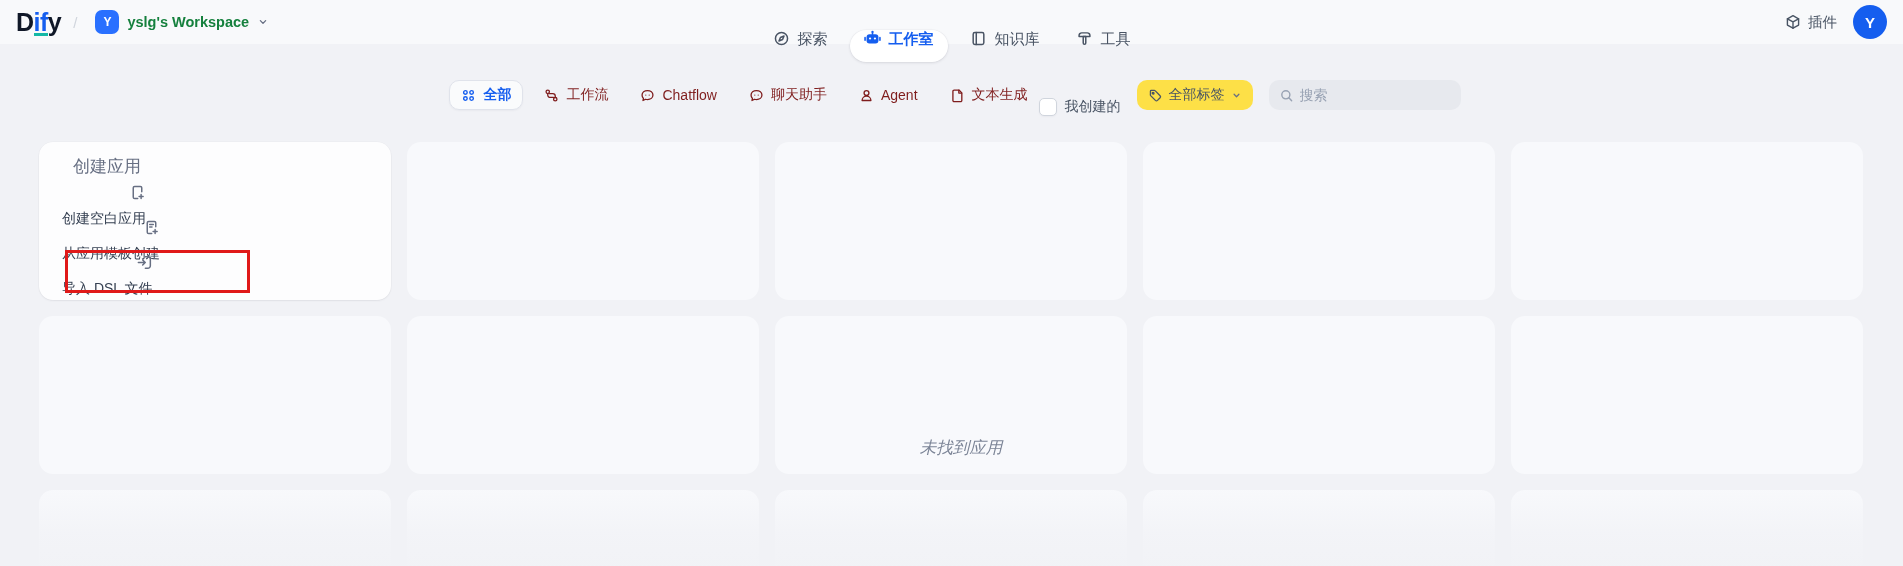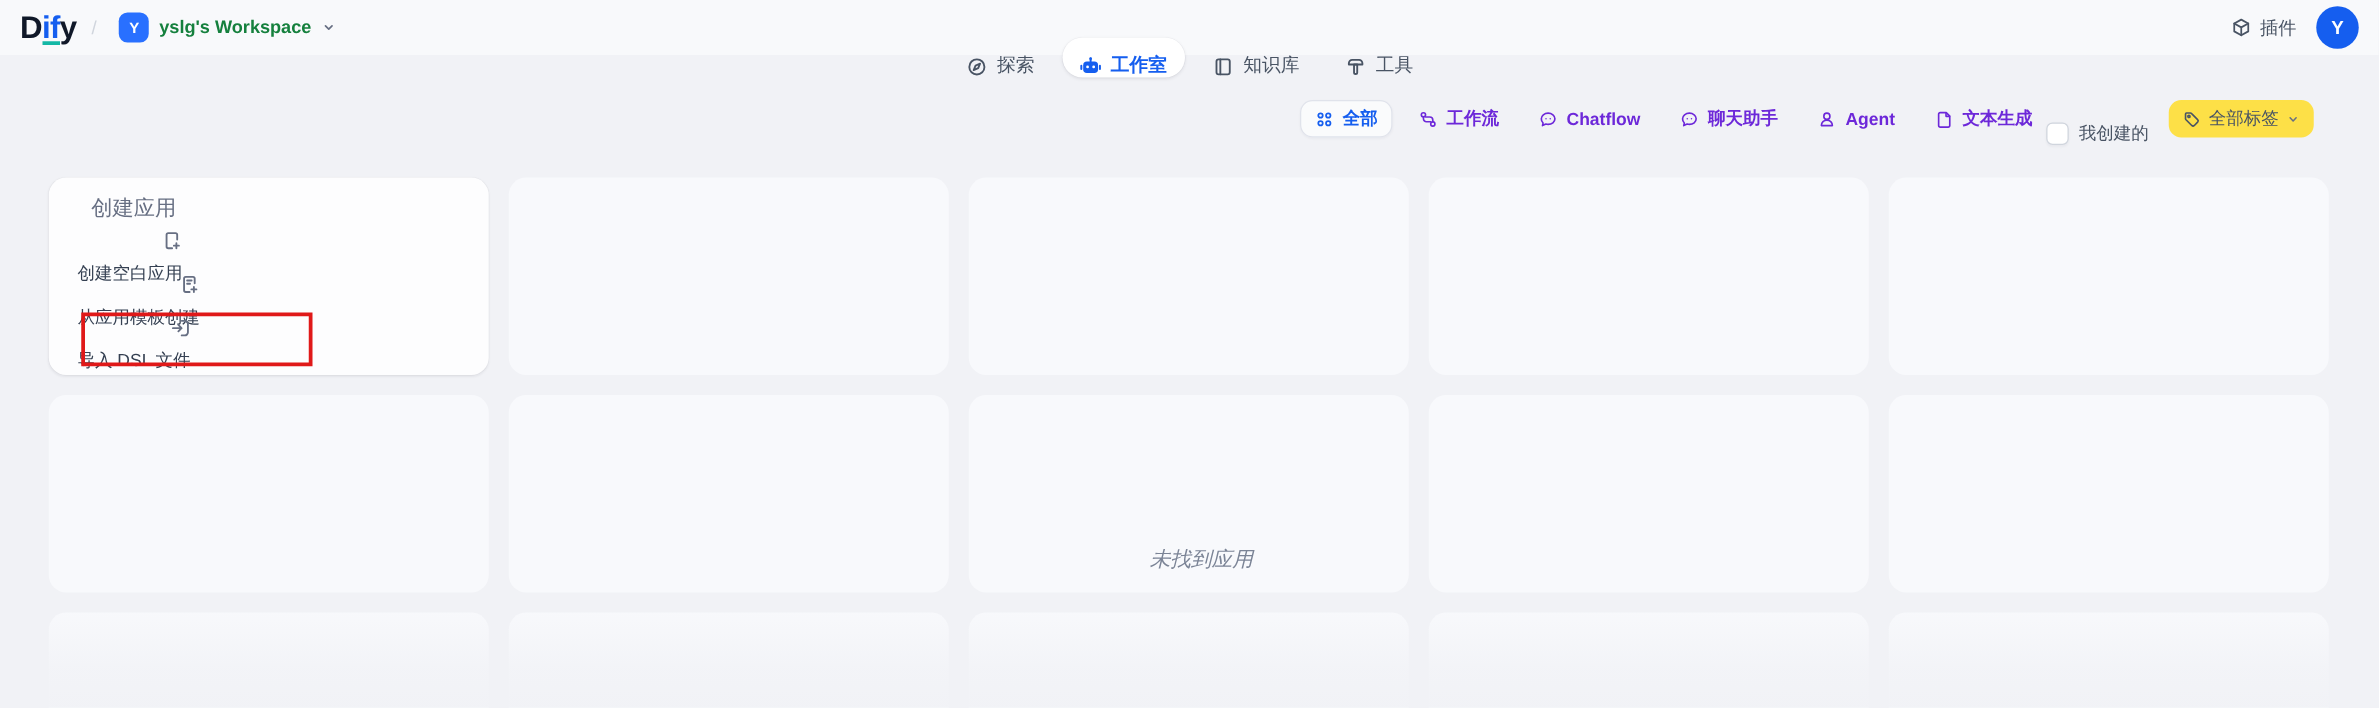--- a/index.html
+++ b/index.html
@@ -30,43 +30,43 @@
   }
   .ws-name { font-size:14.5px; font-weight:600; color:#15803d; }
   .icon { display:inline-flex; align-items:center; justify-content:center; flex:0 0 auto; }
   .icon svg { display:block; }
 
   .header-nav {
     position:absolute; left:50%; top:5px; transform:translateX(-50%);
     display:flex; align-items:center; gap:8px; height:34px;
   }
   .nav-item {
-    display:flex; align-items:flex-end; gap:8px; padding:0 14px; height:32px;
+    display:flex; align-items:flex-start; gap:8px; padding:0 14px; height:32px;
     border-radius:999px; font-size:15px; font-weight:500; color:#495464; cursor:pointer;margin-top:48px;
   }
   .nav-item.active {
     background:#ffffff; color:#155eef; font-weight:700;
     box-shadow:0 1px 3px rgba(16,24,40,.10), 0 0 0 0.5px rgba(16,24,40,.04);
   }
   .header-right { margin-left:auto; display:flex; align-items:center; gap:16px; }
   .plugins-btn { display:flex; align-items:center; gap:7px; font-size:14.5px; font-weight:500; color:#495464; cursor:pointer; }
   .avatar {
     width:34px; height:34px; border-radius:50%; background:#155eef; color:#fff;
     font-size:15px; font-weight:700; display:flex; align-items:center; justify-content:center; cursor:pointer;
   }
 
   
   .filter-bar {
-    position:absolute; top:80px; left:35px; right:52px; height:30px;
-    display:flex; align-items:center; justify-content:flex-end;
+    position:absolute; top:80px; left:35px; right:28px; height:30px;
+    display:flex; align-items:center; justify-content:center;
   }
   .tabs { display:flex; align-items:center; gap:10px; }
   .tab {
     display:flex; align-items:center; gap:7px; height:30px; padding:0 11px;
-    border-radius:10px; font-size:14px; font-weight:700; color:#6d28d9; cursor:pointer;
+    border-radius:10px; font-size:14px; font-weight:400; color:#7f1d1d; cursor:pointer;
   }
   .tab.active {
     color:#155eef; font-weight:600;
     background:rgba(255,255,255,.65);
     border:1px solid #e0e3eb;
     box-shadow:0 1px 2px rgba(16,24,40,.04);
   }
   .filter-right { display:flex; align-items:center; gap:16px; }
   .check-wrap { display:flex; align-items:center; gap:8px; cursor:pointer;margin-top:23px; }
   .checkbox {
@@ -280,20 +280,29 @@
               <circle cx="5.5" cy="5.5" r=".9"></circle>
             </svg>
         </span>
         <span>全部标签</span>
         <span class="icon chev">
           <svg width="11" height="11" viewBox="0 0 16 16" fill="none" stroke="currentColor" stroke-width="1.8" stroke-linecap="round" stroke-linejoin="round">
               <path d="M4.5 6.2 8 9.8l3.5-3.6"></path>
             </svg>
         </span>
       </div>
+      <div class="search-box">
+        <span class="icon">
+          <svg width="15" height="15" viewBox="0 0 16 16" fill="none" stroke="currentColor" stroke-width="1.5" stroke-linecap="round">
+              <circle cx="7.3" cy="7.3" r="4.3"></circle>
+              <path d="M10.5 10.5l3 3"></path>
+            </svg>
+        </span>
+        <input type="text" placeholder="搜索" style="">
+      </div>
     </div>
   </div>
 
   <main class="grid">
 
     <div class="card create">
       <div class="create-title">创建应用</div>
 
       <div class="create-item ci-0">
         <span class="icon">

